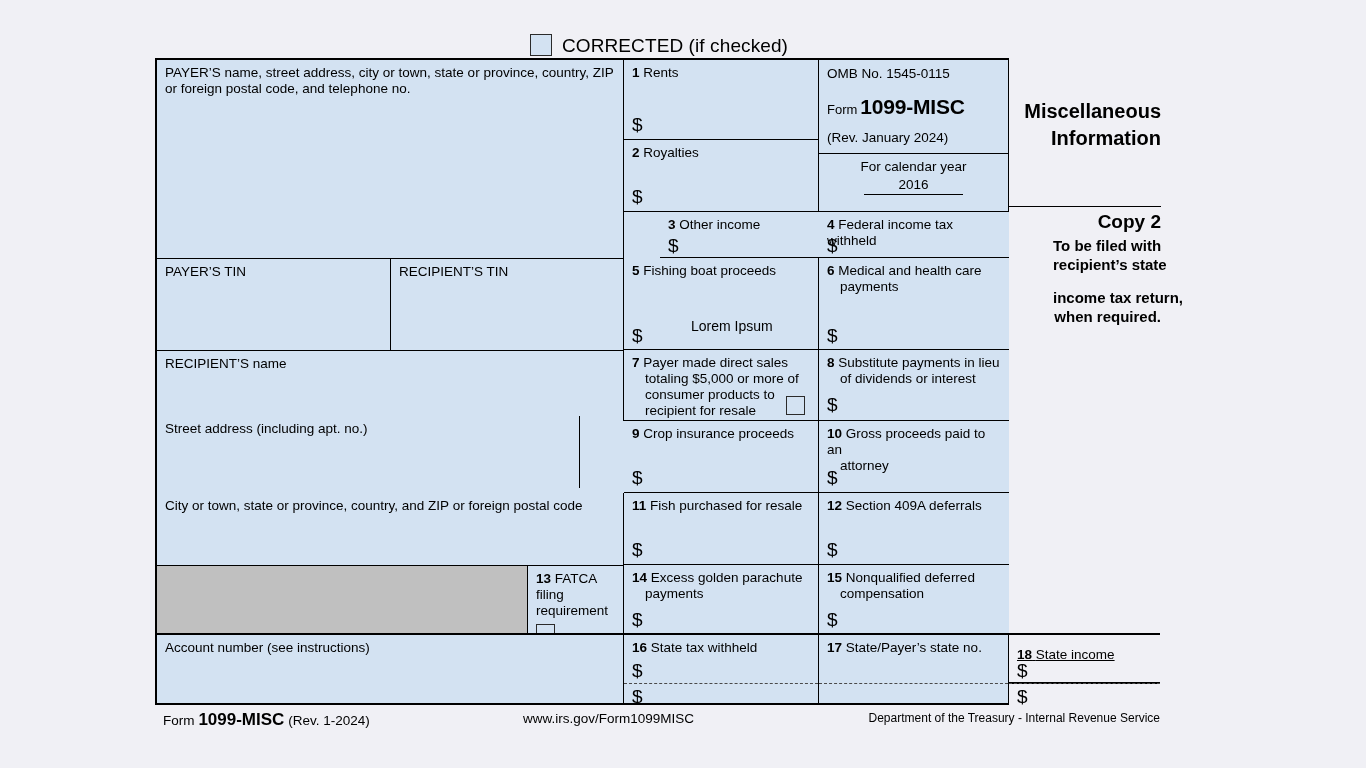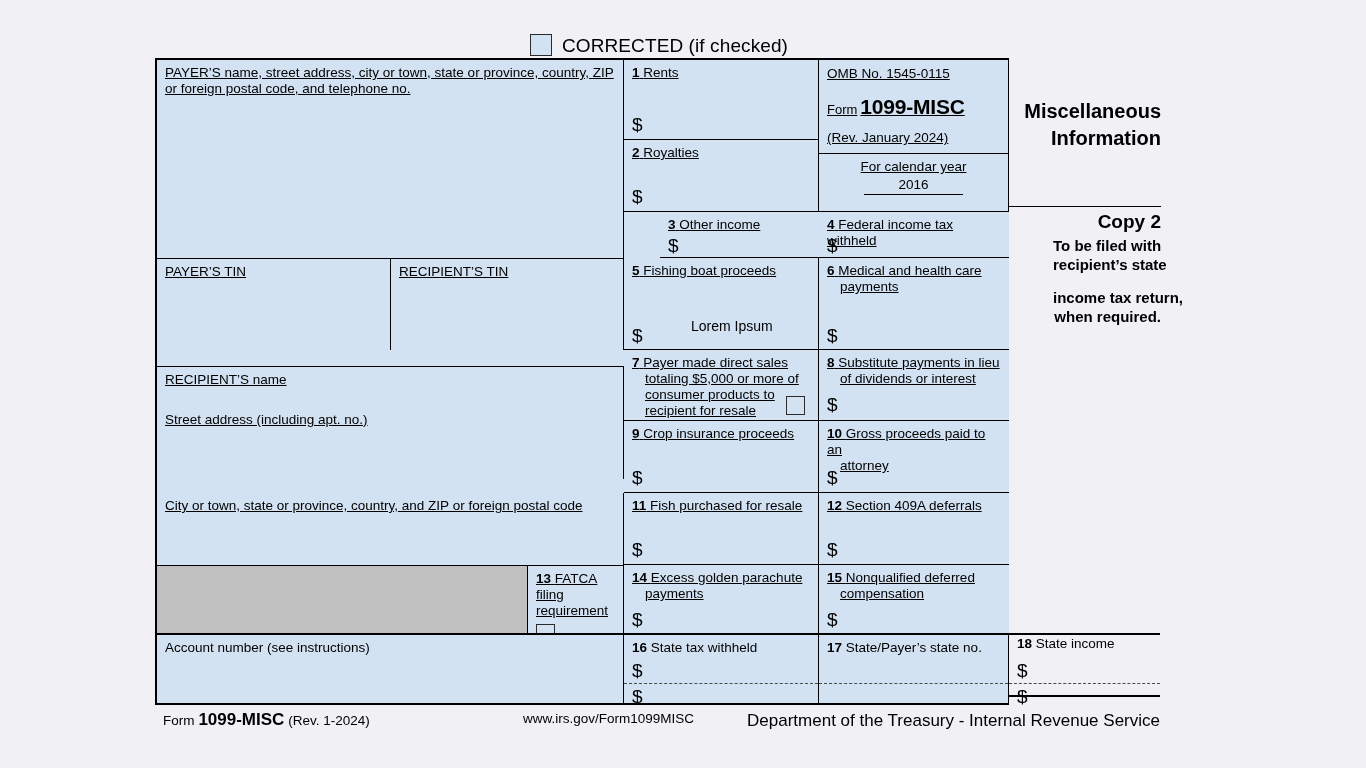--- a/index.html
+++ b/index.html
@@ -54,21 +54,20 @@
     border: 2px solid #000;
     box-sizing: border-box;
     background: #d3e2f2;
   }
 
   .cell {
     position: absolute;
     box-sizing: border-box;
     background: #d3e2f2;
     padding: 5px 6px 0 8px;
-    text-decoration: underline;
   }
   .cell.gray { background: #c0c0c0; }
 
   .bt { border-top: 1.5px solid #000; }
   .br { border-right: 1.5px solid #000; }
   .bb { border-bottom: 1.5px solid #000; }
 
   .lbl {
     font-size: 13.5px;
     line-height: 16px;
@@ -166,21 +165,21 @@
     left: 155px;
     top: 710px;
     width: 1005px;
     height: 22px;
     font-size: 14px;
   }
   .footer .f-left { position: absolute; left: 8px; top: 0; white-space: nowrap; }
   .footer .f-left b { font-size: 17px; font-weight: bold; }
   .footer .f-left .rev { font-size: 13.5px; }
   .footer .f-mid { position: absolute; left: 368px; top: 1px; font-size: 13.5px; }
-  .footer .f-right { position: absolute; right: 0; top: 1px; font-size: 17px; white-space: nowrap; }
+  .footer .f-right { position: absolute; right: 0; top: 1px; font-size: 12px; white-space: nowrap; }
 </style>
 </head>
 <body>
 
 <div class="page">
 
   <div class="corrected-row">
     <div class="corrected-box"></div>
     <div class="corrected-label">CORRECTED (if checked)</div>
   </div>
@@ -196,26 +195,26 @@
     <div class="cell bt br" style="left:0; top:198px; width:234px; height:92px;">
       <div class="lbl">PAYER’S TIN</div>
       <div class="lbl"></div>
     </div>
 
     <div class="cell bt br" style="left:234px; top:198px; width:233px; height:92px;">
       <div class="lbl">RECIPIENT’S TIN</div>
       <div class="lbl"></div>
     </div>
 
-    <div class="cell bt br" style="left:0; top:306px; width:467px; height:71px;">
+    <div class="cell bt br" style="left:0; top:290px; width:467px; height:71px;">
       <div class="lbl">RECIPIENT’S name</div>
       <div class="lbl"></div>
     </div>
 
-    <div class="cell br" style="left:0; top:347px; width:467px; height:72px;">
+    <div class="cell br" style="left:0; top:356px; width:423px; height:72px;">
       <div class="lbl">Street address (including apt. no.)</div>
       <div class="lbl"></div>
     </div>
 
     <div class="cell br" style="left:0; top:433px; width:467px; height:72px;">
       <div class="lbl">City or town, state or province, country, and ZIP or foreign postal code</div>
       <div class="lbl"></div>
     </div>
 
     <div class="cell gray bt br" style="left:0; top:505px; width:371px; height:70px;"></div>
@@ -360,21 +359,21 @@
     <div class="dashed" style="position:absolute; left:0; top:48px; width:100%;"></div>
     <div class="dollar" style="top:52px;">$</div>
   </div>
 
   <div class="state-cell" style="left:819px; top:633px; width:190px; height:72px; background:#d3e2f2; border-top:2px solid #000; border-right:1.5px solid #000; border-bottom:2px solid #000; padding:5px 6px 0 8px;">
     <div class="lbl"><span class="num">17</span>
       <span>State/Payer’s state no.</span></div>
     <div class="dashed" style="position:absolute; left:0; top:48px; width:100%;"></div>
   </div>
 
-  <div class="state-cell" style="left:1009px; top:633px; width:151px; height:64px; background:#f0f0f5; border-top:2px solid #000; border-bottom:2px solid #000; padding:1px 6px 0 8px;">
+  <div class="state-cell" style="left:1009px; top:633px; width:151px; height:51px; background:#f0f0f5; border-top:2px solid #000; border-bottom:2px solid #000; padding:12px 6px 0 8px;text-decoration:underline;">
     <div class="lbl"><span class="num">18</span>
       <span>State income</span></div>
     <div class="dollar" style="top:26px;">$</div>
     <div class="dashed" style="position:absolute; left:0; top:48px; width:100%;"></div>
     <div class="dollar" style="top:52px;">$</div>
   </div>
 
   <div class="footer">
     <div class="f-left">
       <span class="rev">Form</span>

